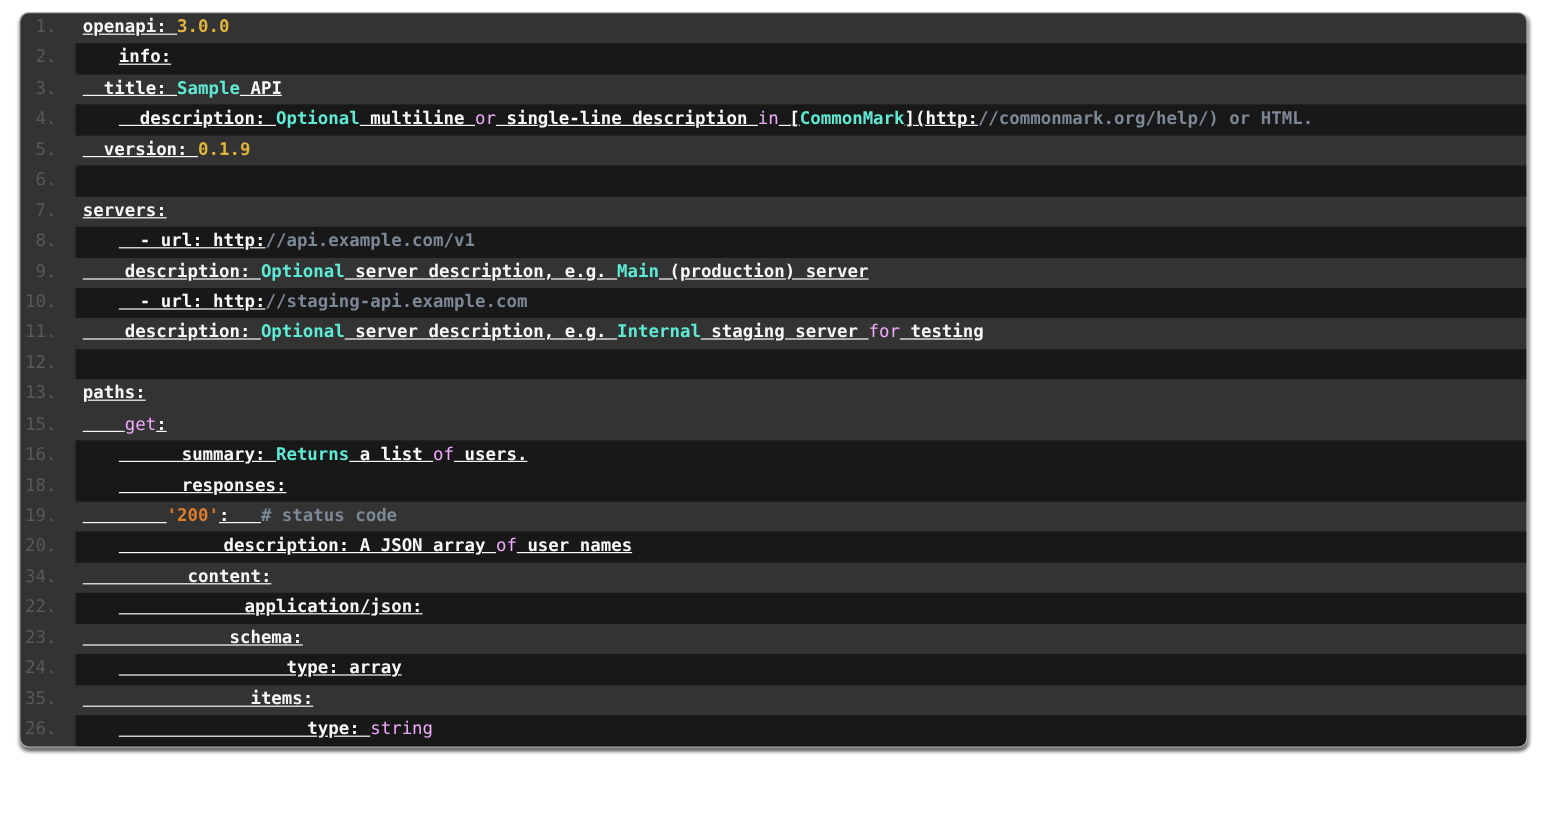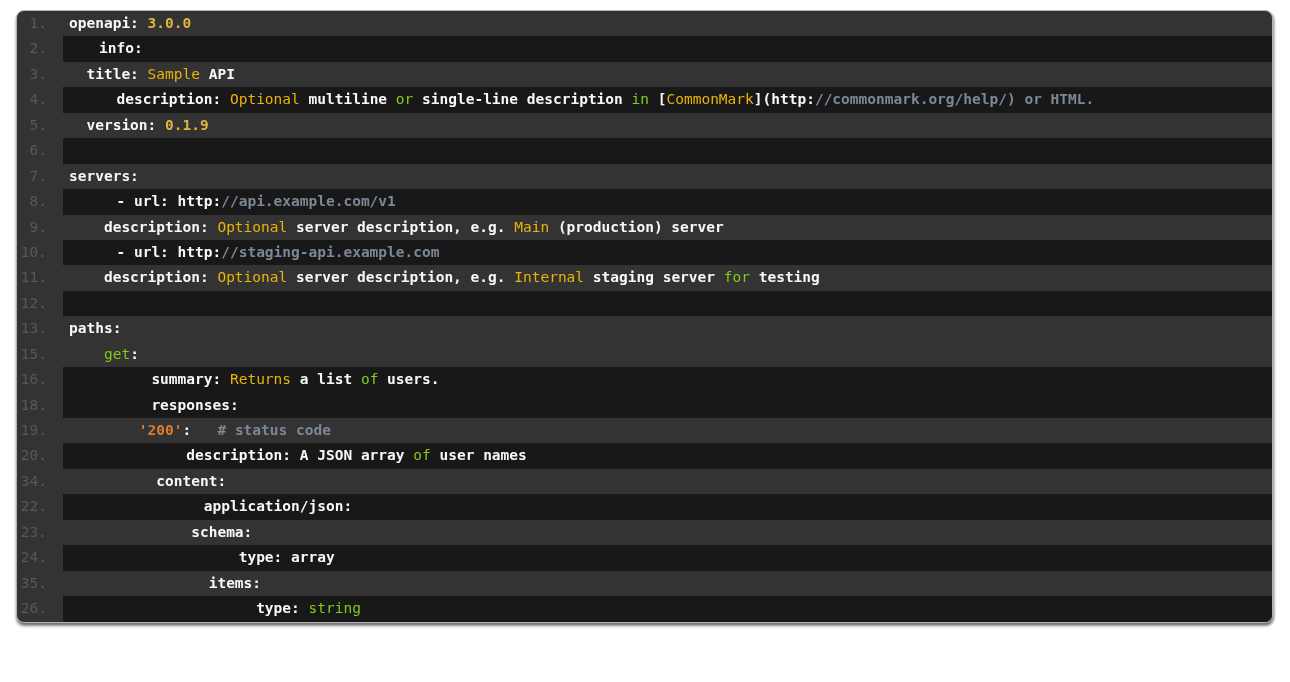--- a/index.html
+++ b/index.html
@@ -33,23 +33,23 @@
     user-select:none;
   }
   .code{
     flex:1 1 auto;
     padding-left:6px;
     color:#f8f8f8;
     font-weight:bold;
   }
   .row.even .code{background:#181818;padding-left:36px;}
   .row.odd  .code{background:transparent;}
-  .tk-w{color:#f8f8f8;font-weight:bold;}
-  .tk-b{color:#eab308;font-weight:normal;}
-  .tk-g{color:#84cc16;font-weight:normal;}
+  .tk-w{color:#f8f8f8;font-weight:bold;text-decoration:underline;}
+  .tk-b{color:#5eead4;font-weight:bold;}
+  .tk-g{color:#f0abfc;font-weight:normal;}
   .tk-y{color:#e0b43c;font-weight:bold;}
   .tk-o{color:#de7c2d;font-weight:bold;}
   .tk-c{color:#7c8896;font-weight:bold;}
 </style>
 </head>
 <body>
 
 <div class="code-block">
   <div>
       <div class="row odd"><span class="ln">1.</span><span class="code"><span class="tk-w">openapi: </span><span class="tk-y">3.0.0</span></span></div>

